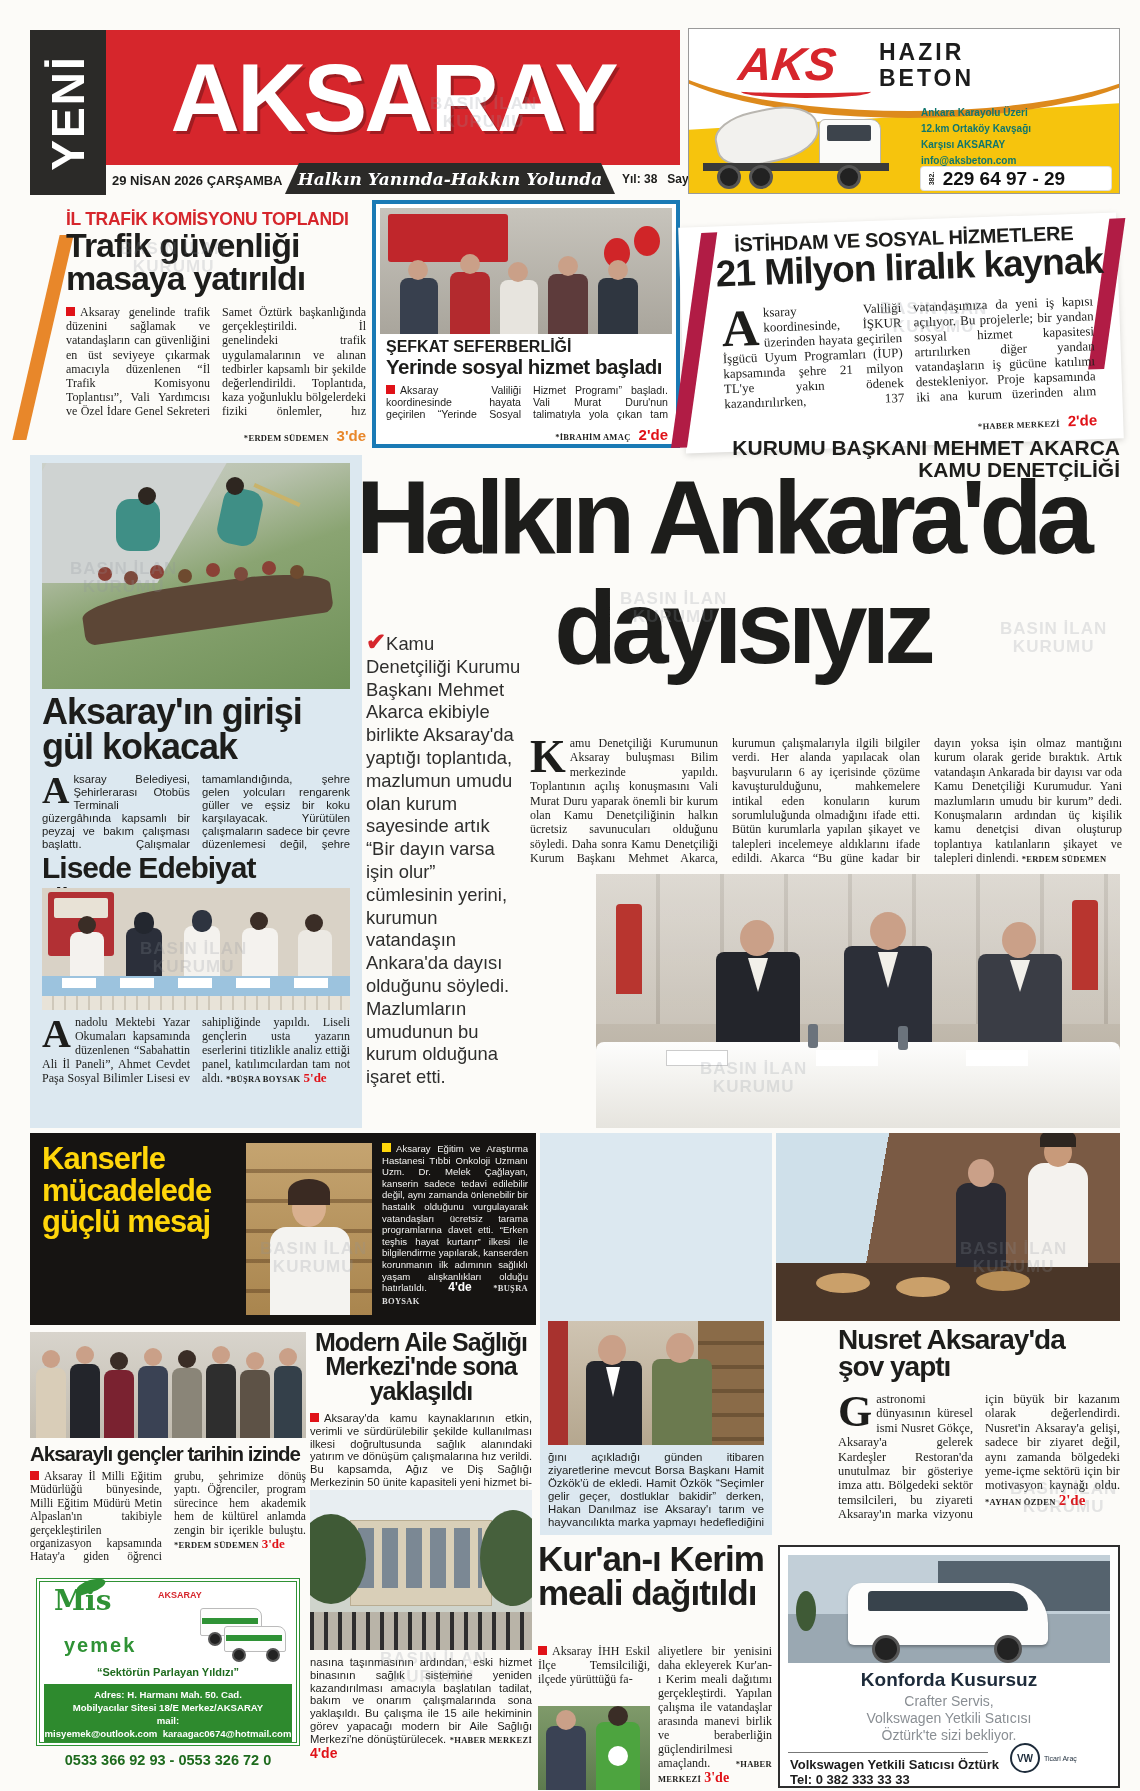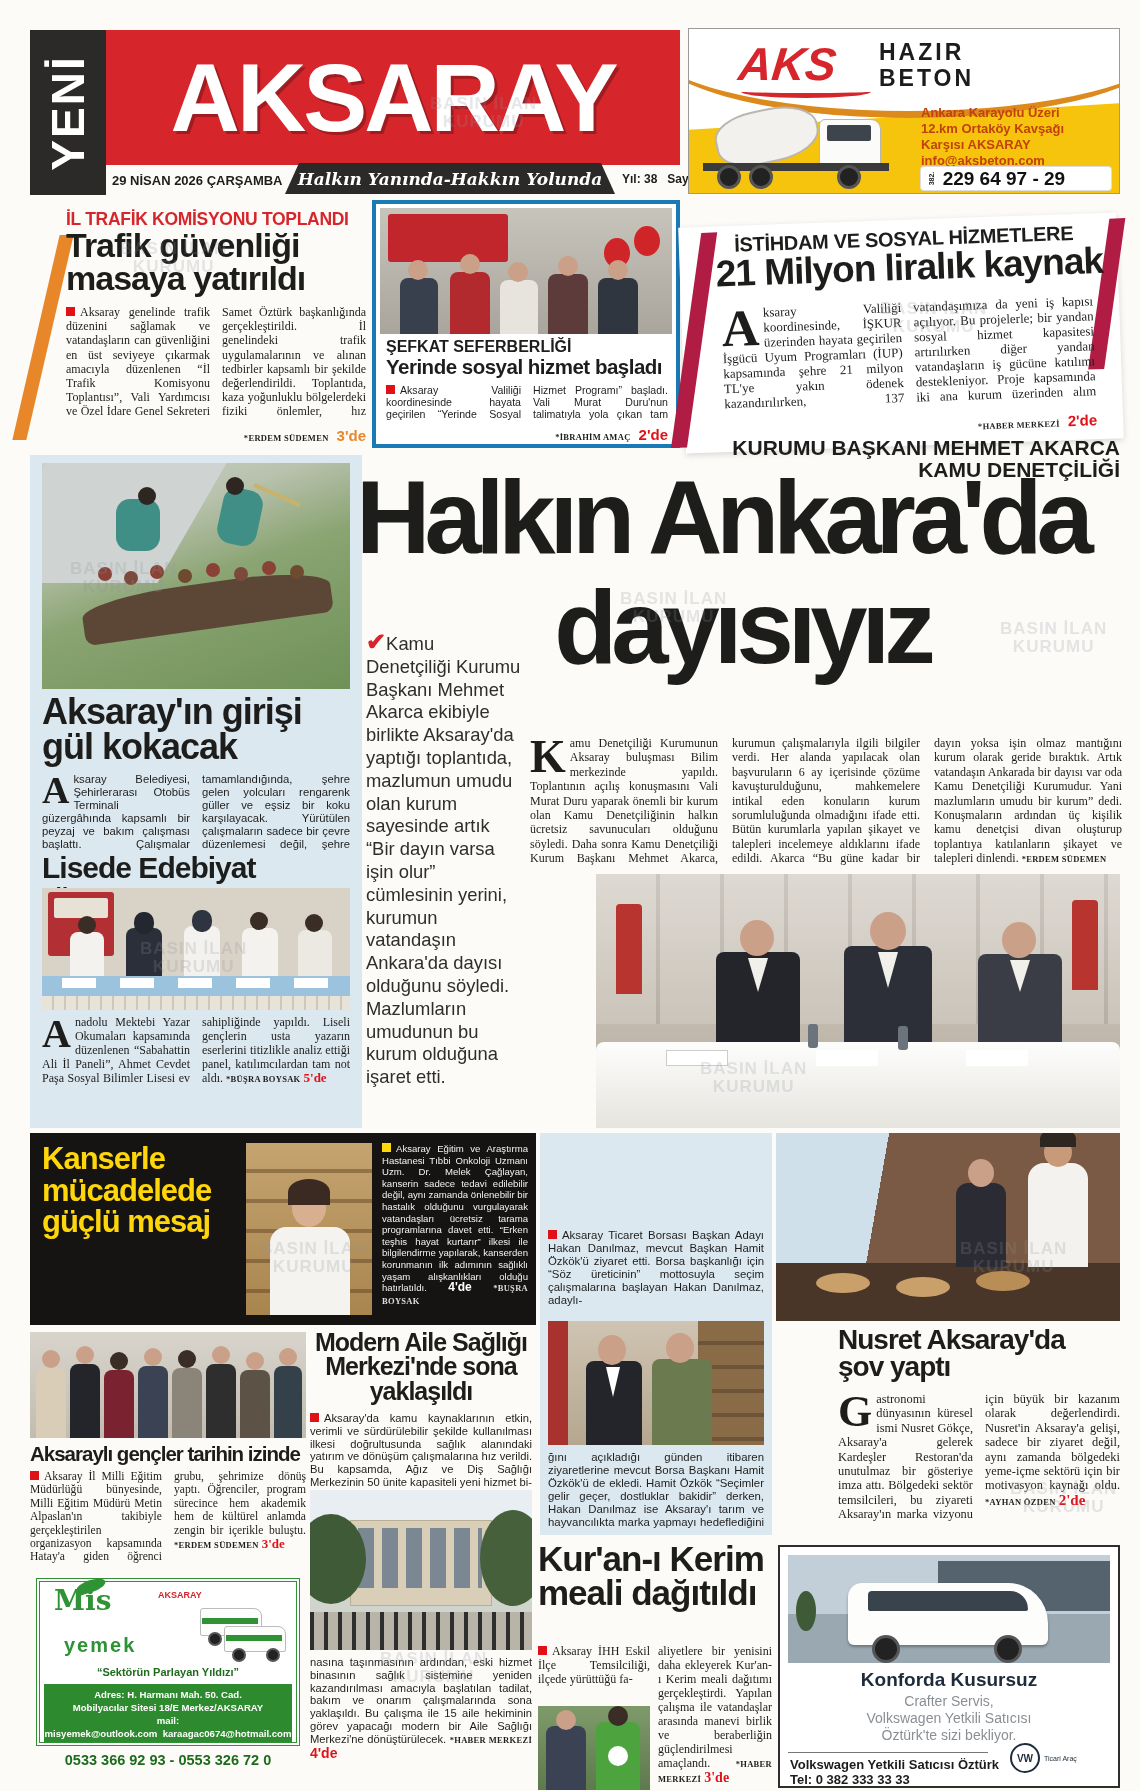--- a/index.html
+++ b/index.html
@@ -90,21 +90,21 @@
 
     <div class="abs" style="left:8px;top:72px;width:210px;height:88px;">
       <div class="abs" style="left:18px;top:8px;width:100px;height:50px;background:#f2f1ee;border:2px solid #b9b6b0;border-radius:40% 45% 45% 40%;transform:rotate(-12deg);"></div>
       <div class="abs" style="left:122px;top:18px;width:60px;height:46px;background:#fbfbf9;border:1px solid #b9b6b0;border-radius:6px 10px 2px 2px;"></div>
       <div class="abs" style="left:130px;top:24px;width:44px;height:16px;background:#3d444c;border-radius:2px;"></div>
       <div class="abs" style="left:6px;top:62px;width:186px;height:8px;background:#3a3a3a;"></div>
       <div class="wheel" style="left:20px;top:64px;width:18px;height:18px;"></div>
       <div class="wheel" style="left:52px;top:64px;width:18px;height:18px;"></div>
       <div class="wheel" style="left:140px;top:64px;width:18px;height:18px;"></div>
     </div>
-    <div class="abs" style="left:232px;top:76px;width:190px;font-weight:bold;font-size:13px;line-height:16px;color:#c2410c;">
+    <div class="abs" style="left:232px;top:76px;width:190px;font-weight:bold;font-size:10px;line-height:16px;color:#0f766e;">
       <div>Ankara Karayolu Üzeri</div>
       <div>12.km Ortaköy Kavşağı</div>
       <div>Karşısı  AKSARAY</div>
       <div>info@aksbeton.com</div>
     </div>
     <div class="abs" style="left:232px;top:138px;width:186px;height:23px;background:#fff;border-radius:3px;display:flex;align-items:center;gap:4px;padding-left:4px;box-shadow:0 0 0 1px #ddd;">
       <span style="font-size:7px;font-weight:bold;transform:rotate(-90deg);">382.</span>
       <span style="font-weight:800;font-size:19px;color:#111;">229 64 97 - 29</span>
     </div>
   </div>
@@ -250,23 +250,20 @@
       <div class="abs" style="left:42px;top:36px;width:42px;height:26px;background:#3a2a22;border-radius:50% 50% 0 0;"></div>
     </div>
     <div class="abs" style="left:352px;top:10px;width:146px;height:172px;color:#f2f2f0;font-size:9.6px;line-height:11.6px;text-align:justify;overflow:hidden;">
       <span class="sq yel"></span><span>Aksaray Eğitim ve Araştırma Hastanesi Tıbbi Onkoloji Uzmanı Uzm. Dr. Melek Çağlayan, kanserin sadece tedavi edilebilir değil, aynı zamanda önlenebilir bir hastalık olduğunu vurgulayarak vatandaşları ücretsiz tarama programlarına davet etti. “Erken teşhis hayat kurtarır” ilkesi ile bilgilendirme yapılarak, kanserden korunmanın ilk adımının sağlıklı yaşam alışkanlıkları olduğu hatırlatıldı.</span>
       <span class="pref" style="color:#fff;font-size:12px;">4'de</span>
       <span class="byl" style="color:#ddd;">*BUŞRA BOYSAK</span>
     </div>
   </div>
 
   <div class="abs" style="left:540px;top:1133px;width:232px;height:402px;background:#dce8f0;">
-    <div class="abs body1c" style="left:8px;top:96px;width:216px;height:88px;font-size:11.4px;line-height:13px;">
-      <span class="sq red"></span><span>Aksaray Ticaret Borsası Başkan Adayı Hakan Danılmaz, mevcut Başkan Hamit Özkök'ü ziyaret etti. Borsa başkanlığı için “Söz üreticinin” mottosuyla seçim çalışmalarına başlayan Hakan Danılmaz, adaylı-</span>
-    </div>
     <div class="ph" style="left:8px;top:188px;width:216px;height:124px;background:linear-gradient(#cfc4b2,#b5a78f);">
       <div class="abs" style="left:0;top:0;width:20px;height:124px;background:#a8322e;"></div>
       <div class="abs" style="left:150px;top:0;width:66px;height:124px;background:repeating-linear-gradient(#8a6b48 0 20px,#6e5436 20px 24px);"></div>
       <div class="fig" style="left:38px;top:40px;width:56px;height:84px;background:#23252b;"></div>
       <div class="abs" style="left:58px;top:46px;width:14px;height:30px;background:#fff;clip-path:polygon(0 0,100% 0,50% 100%);"></div>
       <div class="head" style="left:50px;top:14px;width:28px;height:30px;"></div>
       <div class="fig" style="left:104px;top:38px;width:60px;height:86px;background:#6b7a4f;"></div>
       <div class="head" style="left:118px;top:12px;width:28px;height:30px;"></div>
     </div>
     <div class="abs body1c" style="left:8px;top:318px;width:216px;height:78px;font-size:11.4px;line-height:13px;">

